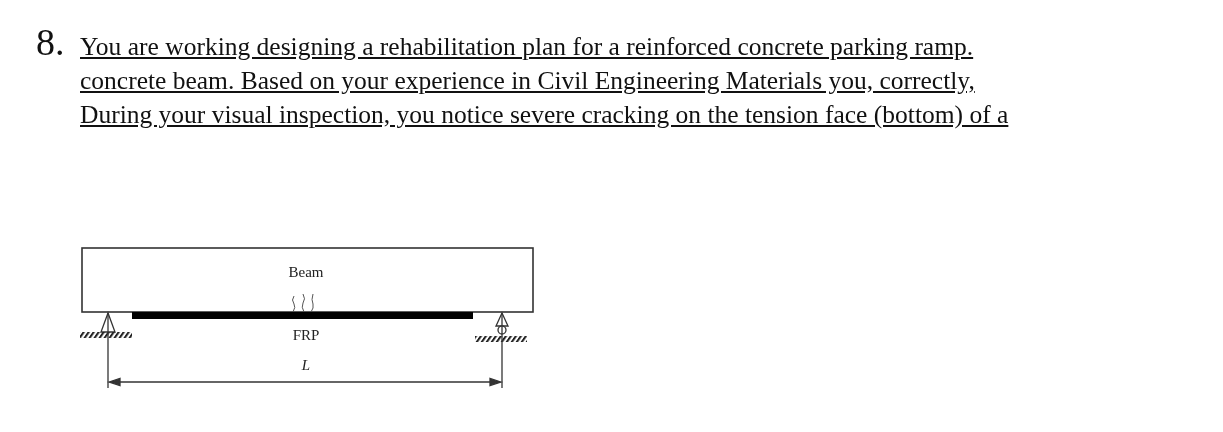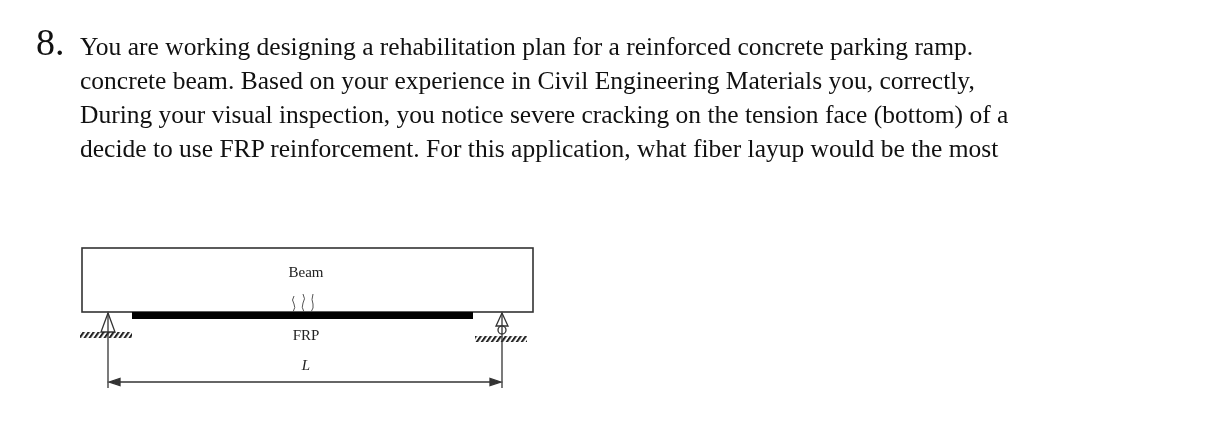--- a/index.html
+++ b/index.html
@@ -1,31 +1,30 @@
 <!DOCTYPE html>
 <html><head>
 <meta charset="utf-8">
 <style>
   html, body { margin:0; padding:0; background:#ffffff; }
   body { width:1223px; height:432px; position:relative; overflow:hidden; font-family:"Liberation Serif", serif; color:#111; }
   .qnum { position:absolute; left:36px; top:22px; font-size:38px; line-height:40px; }
-  .qtext { position:absolute; left:80px; top:30px; width:1120px; font-size:25.5px; line-height:34px; }
+  .qtext { position:absolute; left:80px; top:30px; width:1120px; font-size:25.5px; line-height:34px;text-decoration:underline; }
   .qtext div { white-space:nowrap; }
   svg { position:absolute; left:0; top:0; }
   .lbl { font-family:"Liberation Serif", serif; font-size:15px; fill:#222; }
 </style>
 </head>
 <body>
 
 <div class="qnum">8.</div>
 <div class="qtext">
   <div>You are working designing a rehabilitation plan for a reinforced concrete parking ramp.</div>
   <div>concrete beam. Based on your experience in Civil Engineering Materials you, correctly,</div>
   <div>During your visual inspection, you notice severe cracking on the tension face (bottom) of a</div>
-  <div>decide to use FRP reinforcement. For this application, what fiber layup would be the most</div>
 </div>
 
 <svg width="1223" height="432">
   <defs>
     <pattern id="hatch" width="5" height="10" patternUnits="userSpaceOnUse" patternTransform="skewX(-35)">
       <rect width="2.5" height="10" fill="#222"></rect>
     </pattern>
   </defs>
 
   <rect x="82" y="248" width="451" height="64" fill="#fff" stroke="#333" stroke-width="1.6"></rect>

